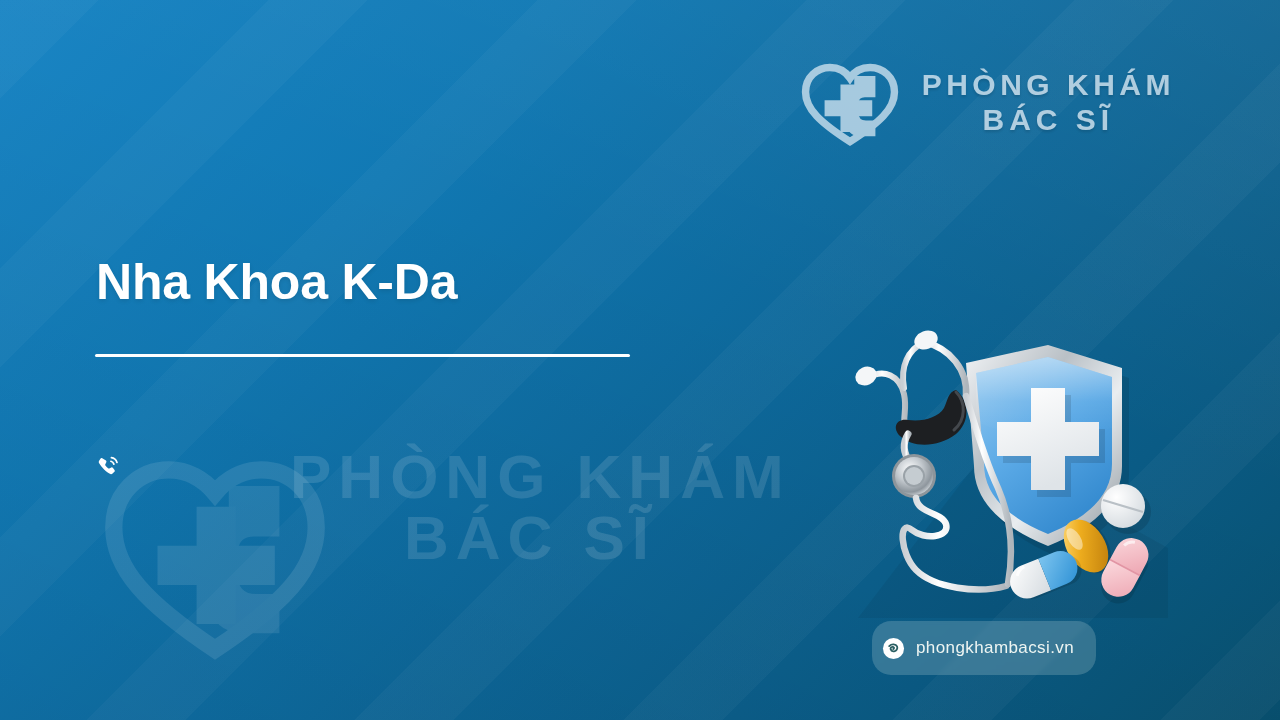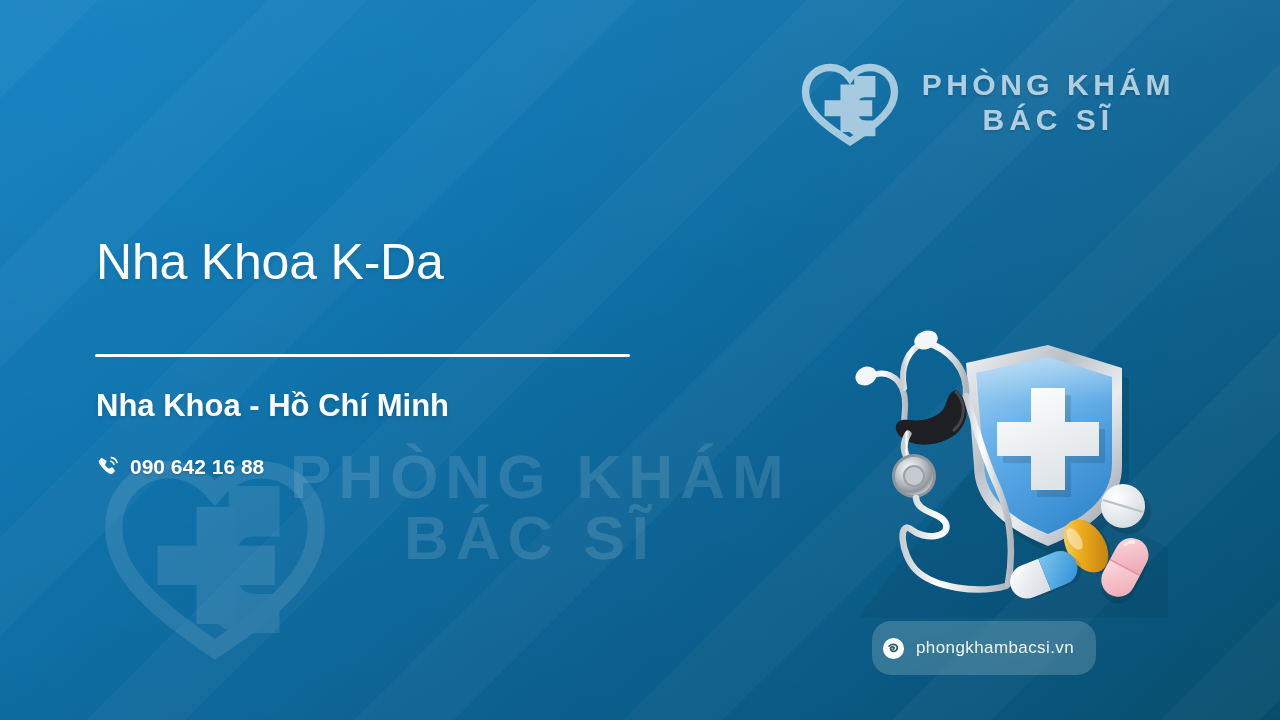--- a/index.html
+++ b/index.html
@@ -38,22 +38,22 @@
   .wm-text{
     position:absolute;left:180px;top:12px;width:620px;
     color:#ffffff;opacity:.12;
     font-weight:700;letter-spacing:7px;line-height:0.98;
     font-size:62px;text-align:left;
   }
   .wm-text .l2{display:block;text-align:center;width:480px;}
 
   
   .title{
-    position:absolute;left:96px;top:233px;
-    font-size:50px;font-weight:400;color:#ffffff;letter-spacing:-0.2px;
+    position:absolute;left:96px;top:253px;
+    font-size:50px;font-weight:700;color:#ffffff;letter-spacing:-0.2px;
     text-shadow:0 2px 4px rgba(0,0,0,.10);
   }
   .divider{
     position:absolute;left:95px;top:354px;width:535px;height:3px;background:#ffffff;border-radius:2px;
   }
   .subtitle{
     position:absolute;left:96px;top:388px;
     font-size:31px;font-weight:700;color:#ffffff;
     text-shadow:0 2px 4px rgba(0,0,0,.12);
   }
@@ -121,32 +121,30 @@
       <path d="M108 34 h40 v40 h-20 q-12 0 -12 12 v18 q0 14 14 14 h18 v30 h-28 q-26 0 -26 -26 v-48 q0 -12 14 -12 z" fill="#cfe3f0"></path>
     </svg>
     <div class="brand-txt">
       <span>PHÒNG KHÁM</span>
       <span class="b2">BÁC SĨ</span>
     </div>
   </div>
 
   <div class="title">Nha Khoa K-Da</div>
   <div class="divider"></div>
-  <div class="subtitle">Nha Khoa - Hồ Chí Minh</div>
 
   <div class="info">
     <div class="info-row">
       <span class="ic">
         <svg width="24" height="24" viewBox="0 0 24 24">
           <path d="M6.2 3.2c-.6-.3-1.4-.1-1.8.5L3 6.1c-.4.6-.4 1.4 0 2 1.2 2.1 3 4.4 5.1 6.4 2.1 2 4.4 3.6 6.4 4.6.6.3 1.3.2 1.8-.3l2.1-2c.5-.5.5-1.3.1-1.9l-1.5-2c-.4-.5-1.1-.7-1.7-.4l-2 .9c-.4.2-.9.1-1.2-.2-1-.9-1.9-1.8-2.7-2.8-.3-.3-.3-.8-.1-1.2l1-1.9c.3-.6.2-1.3-.3-1.7L6.2 3.2z" fill="#ffffff"></path>
           <path d="M15.4 2.6c2.6.4 4.8 2.3 5.6 4.8" fill="none" stroke="#ffffff" stroke-width="1.7" stroke-linecap="round"></path>
           <path d="M14.9 6.3c1.4.4 2.5 1.4 3 2.8" fill="none" stroke="#ffffff" stroke-width="1.7" stroke-linecap="round"></path>
         </svg>
       </span>
-      <span class="tx">090 642 16 88</span>
     </div>
 
   </div>
 
   <svg class="illus" viewBox="0 0 340 300">
     <defs>
       <linearGradient id="shieldEdge" x1="0" y1="0" x2="1" y2="1">
         <stop offset="0%" stop-color="#f2f4f6"></stop>
         <stop offset="35%" stop-color="#b9c0c6"></stop>
         <stop offset="60%" stop-color="#e9edf0"></stop>

